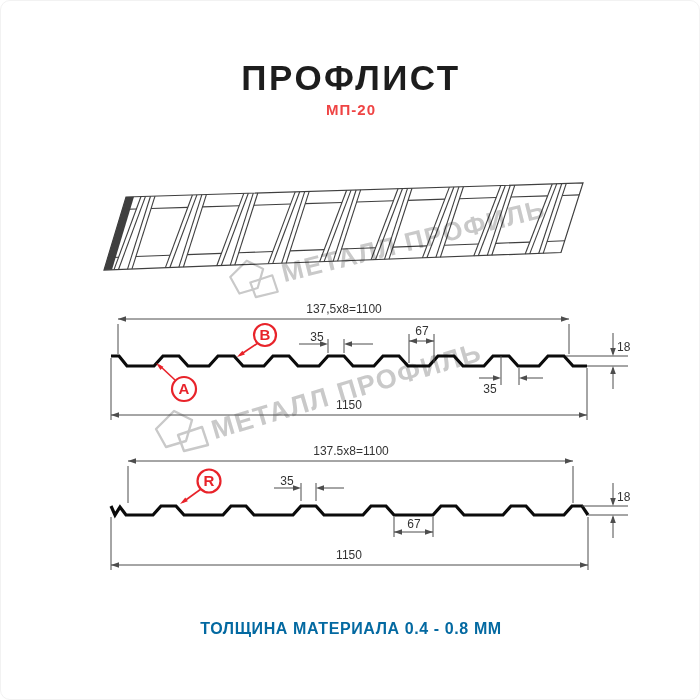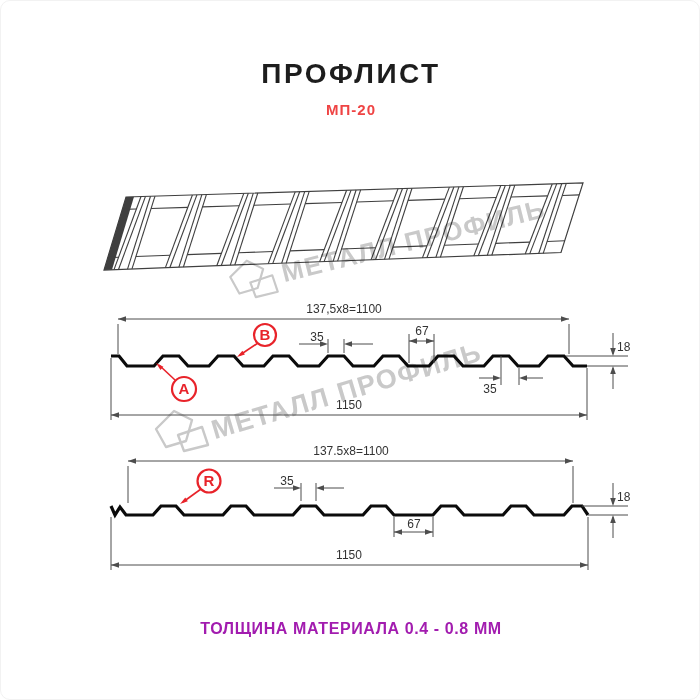--- a/index.html
+++ b/index.html
@@ -1,23 +1,23 @@
 <!DOCTYPE html>
 <html><head>
 <meta charset="utf-8">
 <style>
   html,body{margin:0;padding:0;background:#fff;}
   .page{position:relative;width:700px;height:700px;background:#fff;overflow:hidden;
         font-family:"Liberation Sans", sans-serif;border:1px solid #f2f2f2;border-radius:10px;box-sizing:border-box;}
   .title{position:absolute;top:57px;left:0;width:700px;text-align:center;
-         font-size:28px;font-weight:700;letter-spacing:2.5px;color:#1d1d1d;}
+         font-size:35px;font-weight:700;letter-spacing:2.5px;color:#1d1d1d;}
   .subtitle{position:absolute;top:100px;left:0;width:700px;text-align:center;
          font-size:15px;font-weight:600;letter-spacing:1px;color:#ef4444;}
   .footer{position:absolute;top:619px;left:0;width:700px;text-align:center;
-         font-size:16px;font-weight:600;letter-spacing:.6px;color:#a21caf;}
+         font-size:16px;font-weight:600;letter-spacing:.6px;color:#0369a1;}
   .wm{position:absolute;mix-blend-mode:multiply;pointer-events:none;}
   .wm-text{font-weight:700;color:#c9c9c9;white-space:nowrap;letter-spacing:1.5px;}
   .wm-text-1{left:285px;top:256px;height:32px;font-size:26px;line-height:32px;
              transform:rotate(-14deg);transform-origin:left bottom;}
   .wm-text-2{left:216px;top:412px;height:34px;font-size:27px;line-height:34px;
              transform:rotate(-16.5deg);transform-origin:left bottom;}
   svg{position:absolute;overflow:visible;}
   svg text{font-family:"Liberation Sans", sans-serif;}
   .dim{stroke:#4d4d4d;stroke-width:1;fill:none;}
   .dimtxt{fill:#333;font-size:12px;}

